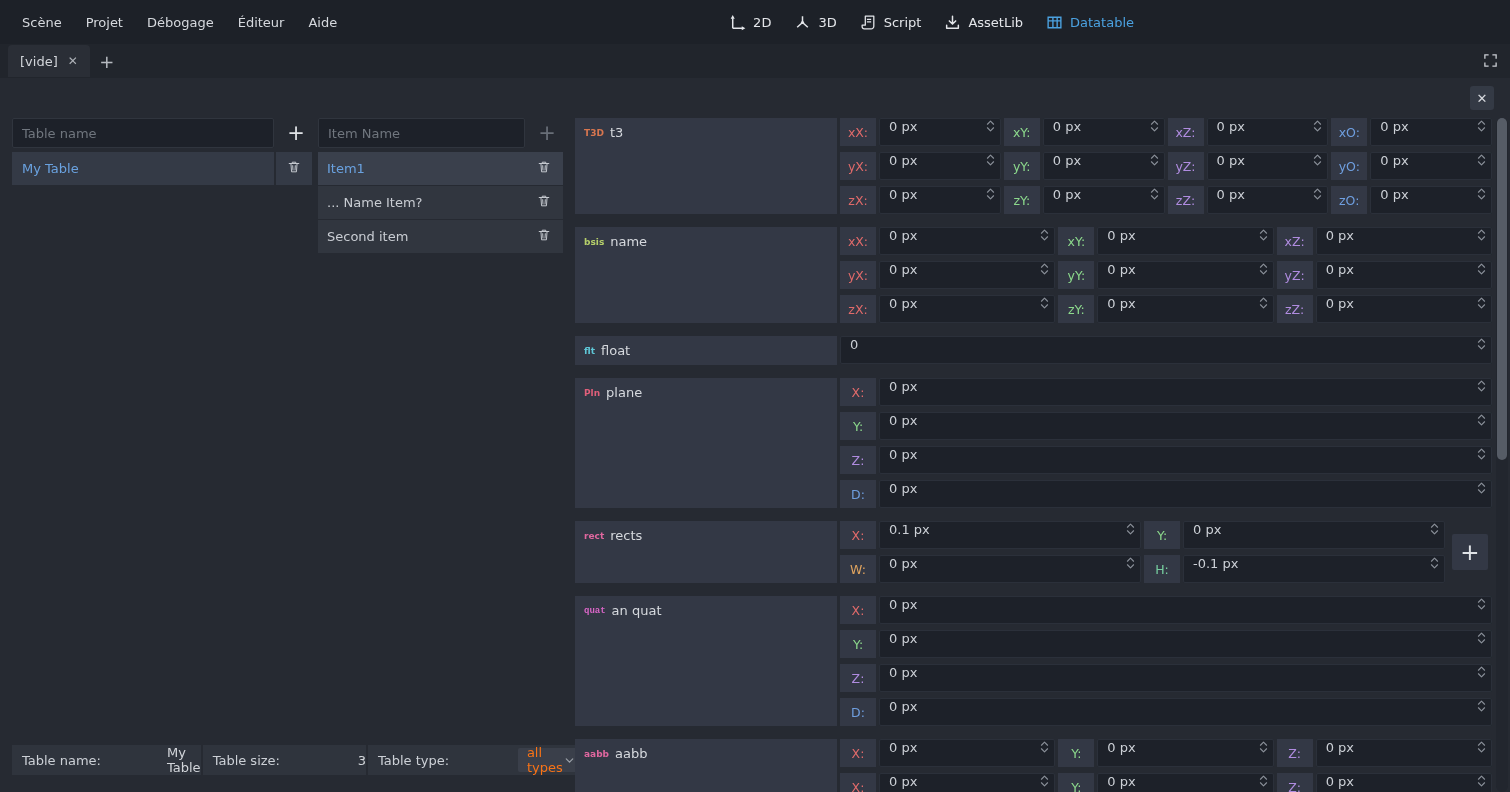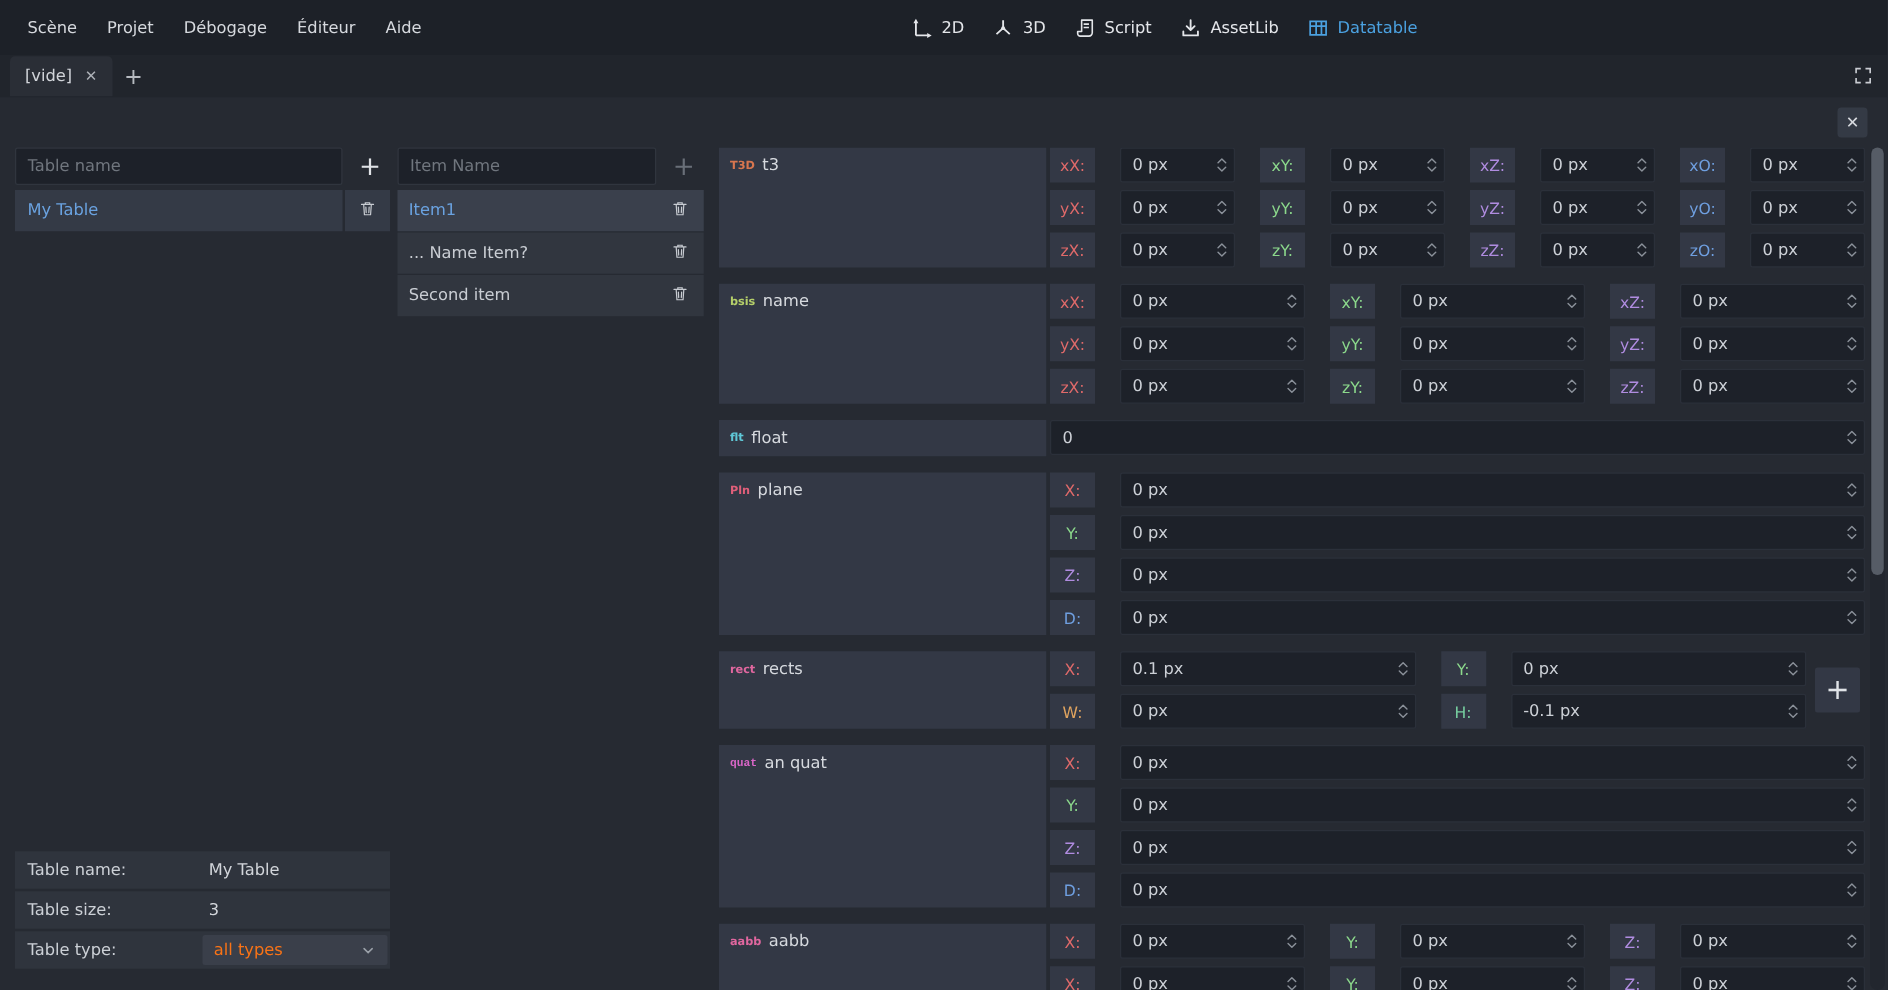--- a/index.html
+++ b/index.html
@@ -35,21 +35,21 @@
   .text-input::placeholder{color:#70767e}
   .icon-btn{width:32px;height:30px;display:flex;align-items:center;justify-content:center;
       color:#e0e3e7;font-size:21px;line-height:1;cursor:default}
   .icon-btn.disabled{color:#696f78}
   .table-list{margin-top:4px;display:flex;flex-direction:column;gap:2px}
   .t-row{display:flex;gap:2px;height:33px}
   .t-name{flex:1;background:#343a46;display:flex;align-items:center;padding:0 10px;color:#c9cdd3}
   .t-name.selected{color:#6aa2e0}
   .t-trash{width:36px;background:#343a46;display:flex;align-items:center;justify-content:center}
   .spacer{flex:1}
-  .info{display:flex;flex-direction:column;gap:2px}
+  .info{display:flex;flex-direction:row;gap:2px}
   .info-row{height:30px;background:#2f343d;display:flex;align-items:center}
   .info-label{width:150px;padding-left:10px;color:#ccd0d6}
   .info-value{flex:1;padding-left:5px;color:#d2d5da}
   .dropdown{flex:1;height:24px;margin:1px 2px 1px 0;background:#3a3f4a;border-radius:2px;
       display:flex;align-items:center;padding:0 9px;color:#f97316}
   .dropdown .dd-ico{margin-left:auto;display:flex}
 
   
   .col-items{width:245px;margin-left:6px;display:flex;flex-direction:column}
   .item-list{margin-top:4px;display:flex;flex-direction:column;gap:1px}
@@ -59,24 +59,24 @@
   .i-row.selected .i-name{color:#6aa2e0}
   .i-trash{width:38px;display:flex;align-items:center;justify-content:center}
 
   
   .col-props{flex:1;margin-left:12px;display:flex;flex-direction:column;overflow:hidden}
   .prop{display:flex;gap:3px;margin-bottom:13px}
   .prop-name{width:262px;background:#333845;padding:7px 9px;display:flex;gap:6px;align-items:flex-start}
   .badge{font-size:9px;font-weight:bold;margin-top:3px;white-space:nowrap}
   .prop-title{color:#d6d9de}
   .prop-fields{flex:1;display:flex;flex-direction:column;gap:6px}
-  .prow{display:flex;gap:20px;height:28px}
+  .prow{display:flex;gap:3px;height:28px}
   .plabel{width:36px;background:#333845;display:flex;align-items:center;justify-content:center;font-size:12.5px;flex:none}
   .spin{flex:1;background:#1d2129;border:1px solid #2b303a;border-radius:2px;display:flex;
-      align-items:center;padding:0 5px 0 9px;color:#ccd0d6;min-width:0}
+      padding:0 5px 0 9px;color:#ccd0d6;min-width:0}
   .spin .arrows{margin-left:auto;display:flex;color:#8a9099}
   .prop-add-wrap{width:44px;display:flex;align-items:center;justify-content:center}
   .prop-add{width:36px;height:36px;background:#333845;border-radius:2px;display:flex;
       align-items:center;justify-content:center;font-size:23px;color:#e0e3e7}
 
   
   .scrollbar{width:12px;margin-left:4px;margin-right:2px;background:#22262e;border-radius:6px;position:relative;flex:none}
   .sb-thumb{position:absolute;top:0;left:1px;width:10px;height:342px;background:#565c66;border-radius:5px}
 </style>
 </head>

